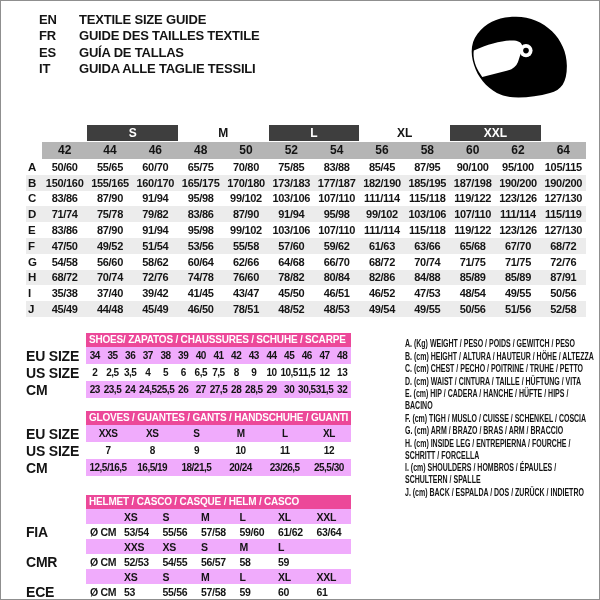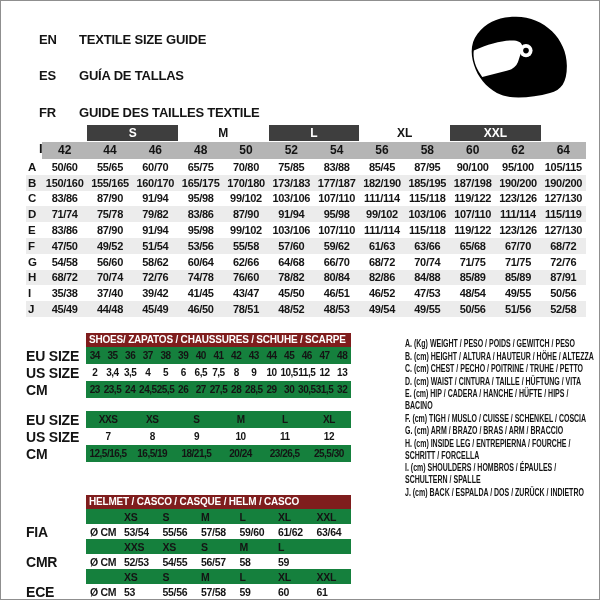--- a/index.html
+++ b/index.html
@@ -2,21 +2,21 @@
 <html><head>
 <meta charset="utf-8">
 <style>
   *{margin:0;padding:0;box-sizing:border-box;}
   html,body{background:#fff;}
   body{width:600px;height:600px;font-family:"Liberation Sans",sans-serif;color:#141414;}
   .page{position:relative;width:600px;height:600px;background:#fff;border:1px solid #8f8f8f;overflow:hidden;}
 
   
   .languages{position:absolute;left:38px;top:10px;font-weight:700;font-size:13px;letter-spacing:-0.2px;}
-  .lang-row{display:flex;height:16.5px;align-items:center;margin-top:20px;}
+  .lang-row{display:flex;height:16.5px;align-items:center;}
   .lang-code{width:40px;}
 
   
   .helmet-icon{position:absolute;left:452px;top:12px;width:130px;height:94px;}
 
   
   .main-table{position:absolute;left:25px;top:124px;width:560px;font-weight:700;}
   .mt-group-row,.mt-size-row,.mt-row{display:grid;grid-template-columns:16px repeat(12,1fr);align-items:center;}
   .mt-group-row{height:16px;margin-bottom:1px;}
   .mt-group{grid-column:span 2;text-align:center;font-size:12px;height:16px;line-height:16px;}
@@ -26,52 +26,52 @@
   .mt-size-row .mt-cell{background:#b5b5b5;height:17px;line-height:17px;}
   .mt-row{height:15.8px;font-size:11px;letter-spacing:-0.3px;}
   .mt-row.stripe{background:#ececec;}
   .mt-cell{text-align:center;white-space:nowrap;}
   .mt-letter{text-align:left;padding-left:2px;font-size:11.5px;}
 
   
   .section{position:absolute;left:25px;width:325px;font-weight:700;}
   .shoes{top:332px;} .gloves{top:410px;} .helmet-tbl{top:493px;}
   .st-row{display:grid;grid-template-columns:60px 1fr;align-items:center;}
-  .st-band{background:#7f1d1d;color:#fff;font-size:10px;height:14px;line-height:14px;padding-left:3px;letter-spacing:-0.2px;white-space:nowrap;}
+  .st-band{background:#ec4899;color:#fff;font-size:10px;height:14px;line-height:14px;padding-left:3px;letter-spacing:-0.2px;white-space:nowrap;}
   .st-label{font-size:14px;letter-spacing:-0.2px;}
   .st-cells{display:grid;height:17px;align-items:center;}
   .shoes .st-cells{grid-template-columns:repeat(15,1fr);}
   .gloves .st-cells{grid-template-columns:repeat(6,1fr);}
-  .st-cells.gray,.hel-cells.gray{background:#15803d;}
+  .st-cells.gray,.hel-cells.gray{background:#f0abfc;}
   .st-cell{text-align:center;font-size:10px;letter-spacing:-0.5px;white-space:nowrap;}
   .hel-cells{display:grid;grid-template-columns:34px repeat(6,1fr);height:15px;align-items:center;}
   .helmet-tbl .st-row{height:15px;}
   .hel-cell{text-align:left;padding-left:4px;font-size:10.5px;letter-spacing:-0.3px;white-space:nowrap;}
 
   
   .legend{position:absolute;left:404px;top:337px;width:274px;transform:scaleX(0.70);transform-origin:left top;font-weight:700;font-size:10px;line-height:12px;letter-spacing:0;}
   .legend-item{margin-bottom:0.5px;}
 </style>
 </head>
 <body>
 
 <div class="page">
 
   <div class="languages">
       <div class="lang-row">
         <span class="lang-code">EN</span>
         <span class="lang-title">TEXTILE SIZE GUIDE</span>
       </div>
       <div class="lang-row">
+        <span class="lang-code">FR</span>
+        <span class="lang-title">GUIDE DES TAILLES TEXTILE</span>
+      </div>
+      <div class="lang-row">
         <span class="lang-code">ES</span>
         <span class="lang-title">GUÍA DE TALLAS</span>
-      </div>
-      <div class="lang-row">
-        <span class="lang-code">FR</span>
-        <span class="lang-title">GUIDE DES TAILLES TEXTILE</span>
       </div>
       <div class="lang-row">
         <span class="lang-code">IT</span>
         <span class="lang-title">GUIDA ALLE TAGLIE TESSILI</span>
       </div>
     </div>
 
   <svg class="helmet-icon" viewBox="0 0 120 100" xmlns="http://www.w3.org/2000/svg">
     <path d="M58,4 C88,4 112,28 112,56 C112,74 106,82 94,85 C76,90 54,92 42,87 C30,82 20,72 15,60 C9,46 9,32 17,22 C27,9 41,4 58,4 Z" fill="#000"></path>
     <path d="M13,40 C30,32 48,28 58,29.5 C63,30.5 65.5,34 64.5,38 L60,52 C58,57 54,60 48,61.5 L22,68 C16,60 11.5,50 13,40 Z" fill="#fff"></path>
@@ -280,21 +280,21 @@
             <div class="st-cell">45</div>
             <div class="st-cell">46</div>
             <div class="st-cell">47</div>
             <div class="st-cell">48</div>
           </div>
         </div>
         <div class="st-row">
           <div class="st-label">US SIZE</div>
           <div class="st-cells">
             <div class="st-cell">2</div>
-            <div class="st-cell">3,4</div>
+            <div class="st-cell">2,5</div>
             <div class="st-cell">3,5</div>
             <div class="st-cell">4</div>
             <div class="st-cell">5</div>
             <div class="st-cell">6</div>
             <div class="st-cell">6,5</div>
             <div class="st-cell">7,5</div>
             <div class="st-cell">8</div>
             <div class="st-cell">9</div>
             <div class="st-cell">10</div>
             <div class="st-cell">10,5</div>
@@ -320,20 +320,24 @@
             <div class="st-cell">30</div>
             <div class="st-cell">30,5</div>
             <div class="st-cell">31,5</div>
             <div class="st-cell">32</div>
           </div>
         </div>
       </div>
   </div>
 
   <div class="section gloves">
+    <div class="st-row">
+      <div class="st-label"></div>
+      <div class="st-band">GLOVES / GUANTES / GANTS / HANDSCHUHE / GUANTI</div>
+    </div>
     <div>
         <div class="st-row">
           <div class="st-label">EU SIZE</div>
           <div class="st-cells gray">
             <div class="st-cell">XXS</div>
             <div class="st-cell">XS</div>
             <div class="st-cell">S</div>
             <div class="st-cell">M</div>
             <div class="st-cell">L</div>
             <div class="st-cell">XL</div>

